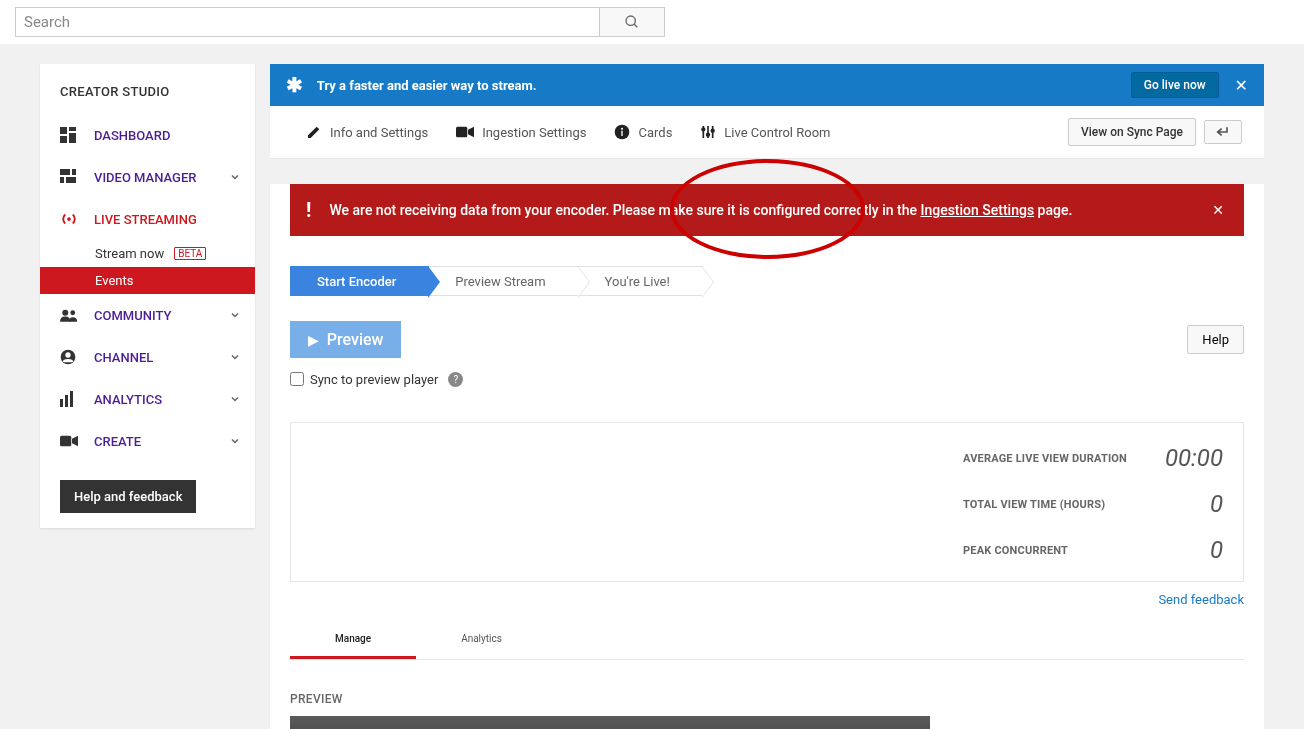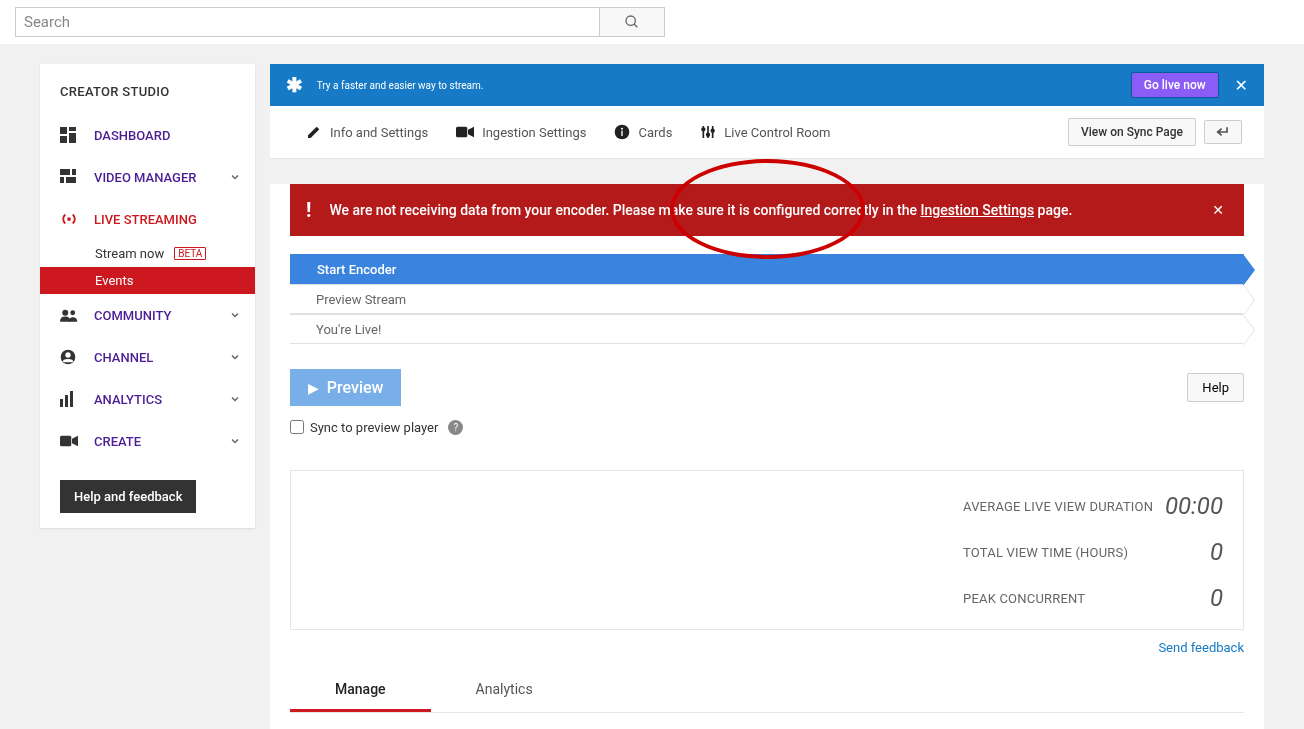--- a/index.html
+++ b/index.html
@@ -25,42 +25,42 @@
 .sub-item { padding:6px 0 6px 55px; font-size:13px; color:#333; cursor:pointer; display:flex; align-items:center; gap:6px;}
 .sub-item.active { background:#cc181e; color:#fff; margin-right:0;}
 .beta-tag { border:1px solid #cc181e; color:#cc181e; font-size:10px; padding:0 3px; border-radius:1px; margin-left:4px;}
 .help-btn { background:#333; color:#fff; border:none; padding:9px 14px; font-size:13px; margin:18px 0 0 20px; cursor:pointer; font-weight:500;}
 
 
 .main { flex:1; margin:20px 40px 0 0; margin-left:15px;}
 
 .banner { background:#167ac6; color:#fff; display:flex; align-items:center; padding:8px 12px; }
 .banner-star { font-size:20px; font-weight:bold; margin:0 14px 0 4px;}
-.banner-text { flex:1; font-size:10px; font-weight:400;}
-.go-live-btn { background:#8b5cf6; border:1px solid #0a5a9a; color:#fff; padding:5px 12px; font-size:12px; font-weight:500; cursor:pointer; border-radius:2px; margin-right:12px;}
+.banner-text { flex:1; font-size:13px; font-weight:700;}
+.go-live-btn { background:#0369a1; border:1px solid #0a5a9a; color:#fff; padding:5px 12px; font-size:12px; font-weight:500; cursor:pointer; border-radius:2px; margin-right:12px;}
 .banner-close { color:#fff; font-size:16px; cursor:pointer; padding:0 4px;}
 
 .tabbar { background:#fff; border-bottom:1px solid #e6e6e6; display:flex; align-items:center; padding:0 22px; }
 .tab { display:flex; align-items:center; padding:18px 14px; color:#555; font-size:13px; cursor:pointer; gap:8px; position:relative;}
 .tab .ticon { font-size:16px; color:#222;}
 .tabbar .spacer { flex:1; }
 .watch-btn { border:1px solid #ccc; background:#f8f8f8; padding:6px 12px; font-size:12px; cursor:pointer; border-radius:2px; color:#333; font-weight:500;}
 .back-btn { border:1px solid #ccc; background:#f8f8f8; padding:5px 10px; font-size:14px; cursor:pointer; border-radius:2px; color:#555; margin-left:8px;}
 
 .annotation-circle { position:absolute; border:4px solid #c00; border-radius:50%; width:195px; height:100px; left:400px; top:95px; pointer-events:none; z-index:5;}
 
 .content { background:#fff; padding:0 20px 30px 20px; position:relative;}
 
 .alert-red { background:#b41a1a; color:#fff; display:flex; align-items:center; padding:14px 16px; margin-top:25px; border-radius:0; font-size:14px; font-weight:500;}
 .alert-red .excl { font-size:20px; font-weight:bold; margin-right:18px;}
 .alert-red .atxt { flex:1; }
 .alert-red .atxt .ulink { text-decoration:underline; cursor:pointer;}
 .alert-close { font-size:14px; cursor:pointer; padding:0 4px;}
 
-.steps { display:flex; margin-top:18px;flex-direction:column; }
+.steps { display:flex; margin-top:30px; }
 .step { position:relative; height:30px; line-height:30px; padding:0 32px 0 26px; font-size:13px; color:#666; background:#fff; border:1px solid #e0e0e0; border-left:none;}
 .step:first-child { background:#3a84df; color:#fff; border:1px solid #3a84df; font-weight:500;}
 .step::after { content:""; position:absolute; right:-11px; top:0; width:0; height:0; border-top:15px solid transparent; border-bottom:15px solid transparent; border-left:11px solid #fff; z-index:2;}
 .step:first-child::after { border-left-color:#3a84df; }
 .step::before { content:""; position:absolute; right:-12px; top:-1px; width:0; height:0; border-top:16px solid transparent; border-bottom:16px solid transparent; border-left:12px solid #e0e0e0; z-index:1;}
 .step:first-child::before { border-left-color:#3a84df; }
 
 .row-actions { display:flex; align-items:center; margin-top:25px;}
 .preview-btn { background:#79afe8; color:#fff; border:none; padding:9px 18px; font-size:16px; font-weight:500; display:flex; align-items:center; gap:8px; cursor:pointer;}
 .preview-btn .play { font-size:14px;}
@@ -71,27 +71,27 @@
 .qmark { width:15px; height:15px; border-radius:50%; background:#888; color:#fff; font-size:10px; display:inline-flex; align-items:center; justify-content:center; margin-left:4px;}
 
 .status-card { display:flex; border:1px solid #e6e6e6; margin-top:35px;}
 .status-left { width:165px; text-align:center; padding:28px 10px; border-right:1px solid #e6e6e6;}
 .status-left .hdr { font-size:11px; color:#666; font-weight:500; letter-spacing:.3px;}
 .status-left .big { font-size:26px; color:#666; font-weight:500; margin-top:6px;}
 .status-left .sub { font-size:11px; color:#666; margin-top:2px;}
 .status-mid { flex:1; }
 .status-right { width:300px; padding:15px 20px 5px 20px;}
 .metric { display:flex; align-items:center; justify-content:space-between; padding:6px 0 12px 0;}
-.metric .mlabel { font-size:13px; color:#666; font-weight:400; letter-spacing:.2px;}
+.metric .mlabel { font-size:11px; color:#666; font-weight:700; letter-spacing:.2px;}
 .metric .mval { font-size:24px; color:#555; font-weight:400;font-style:italic;}
 
 .feedback-link { text-align:right; font-size:13px; color:#167ac6; margin-top:10px; cursor:pointer;}
 
 .lower-tabs { display:flex; border-bottom:1px solid #e6e6e6; margin-top:14px;}
-.lower-tabs .lt { padding:12px 45px; font-size:14px; color:#555; cursor:pointer;}
+.lower-tabs .lt { padding:12px 45px; font-size:10px; color:#555; cursor:pointer;}
 .lower-tabs .lt.active { color:#222; border-bottom:3px solid #cc181e; font-weight:500;}
 
 .preview-heading { margin-top:32px; font-size:12px; color:#666; letter-spacing:.3px; font-weight:500;}
 .preview-player { margin-top:10px; width:640px; height:42px; background:linear-gradient(#5a5a5a,#3b3b3b); position:relative;}
 .preview-player .share { position:absolute; right:14px; top:10px; color:#eaeaea;}
 
 svg { display:block; }
 </style>
 </head>
 <body>

